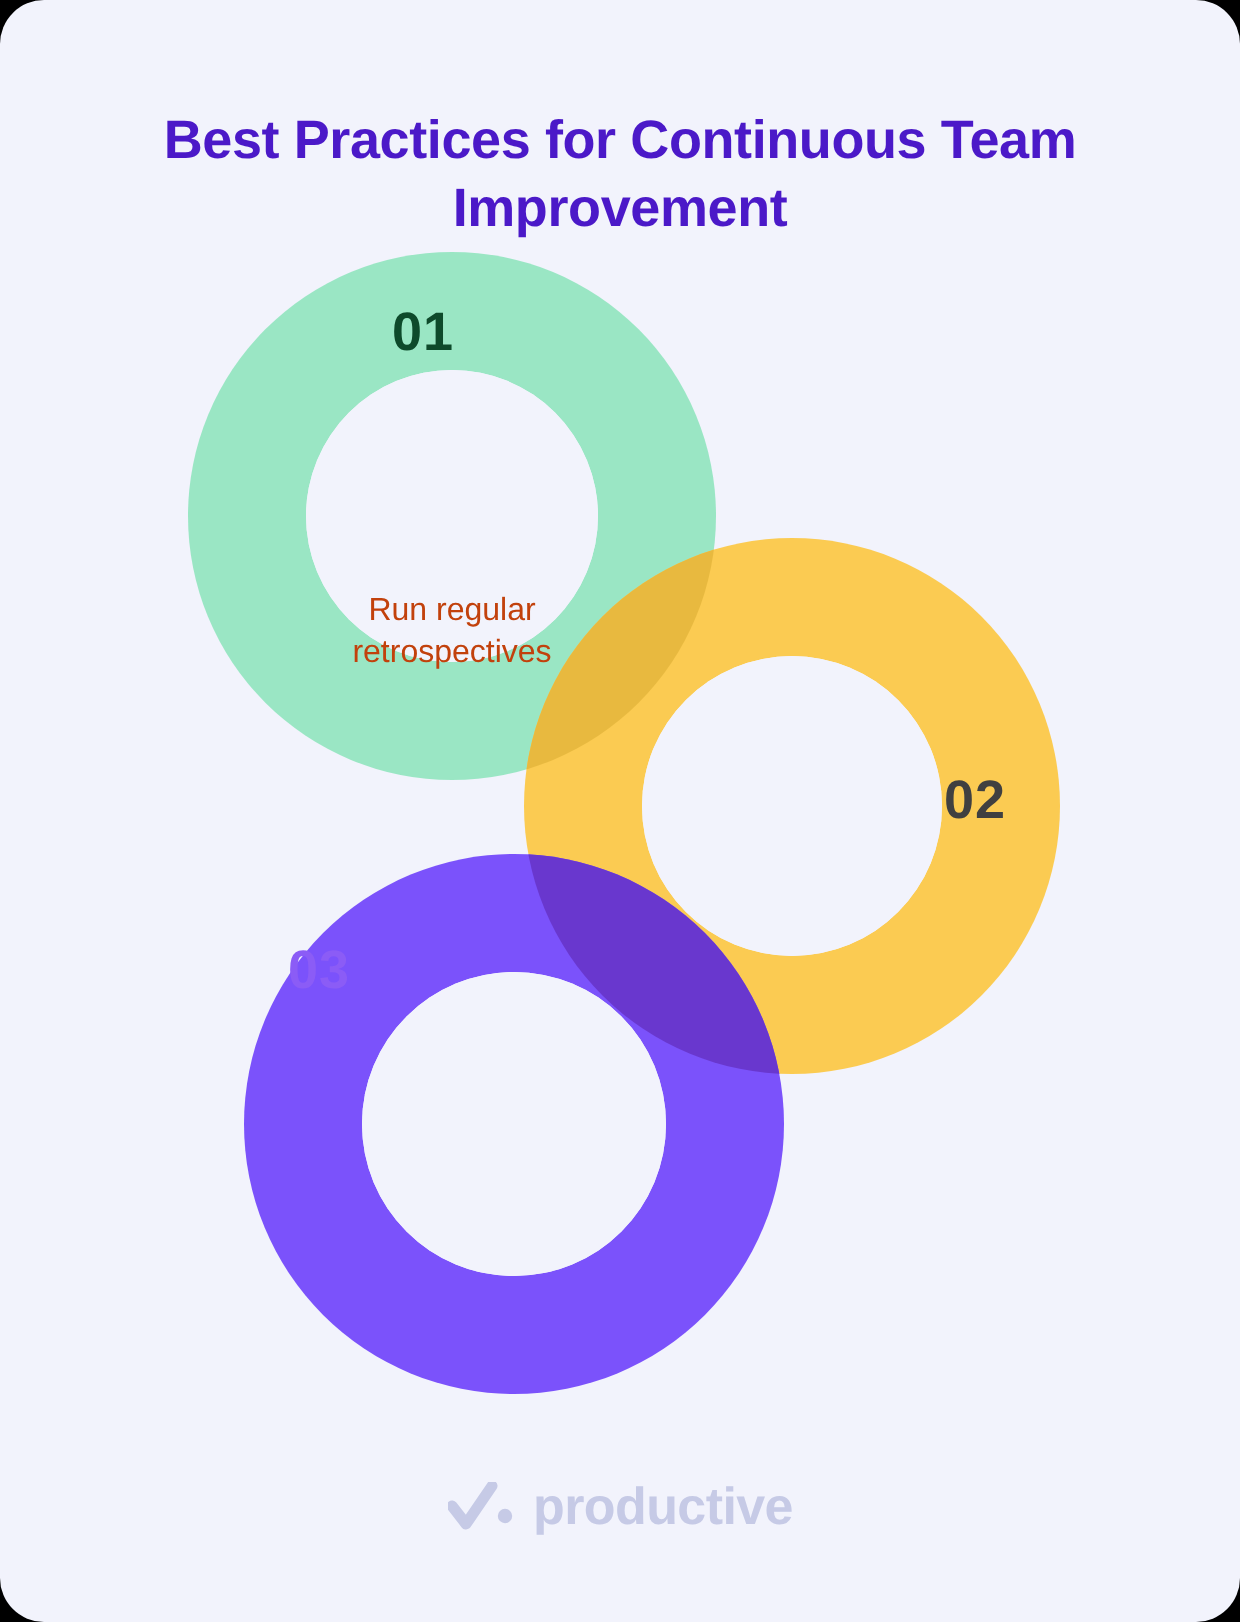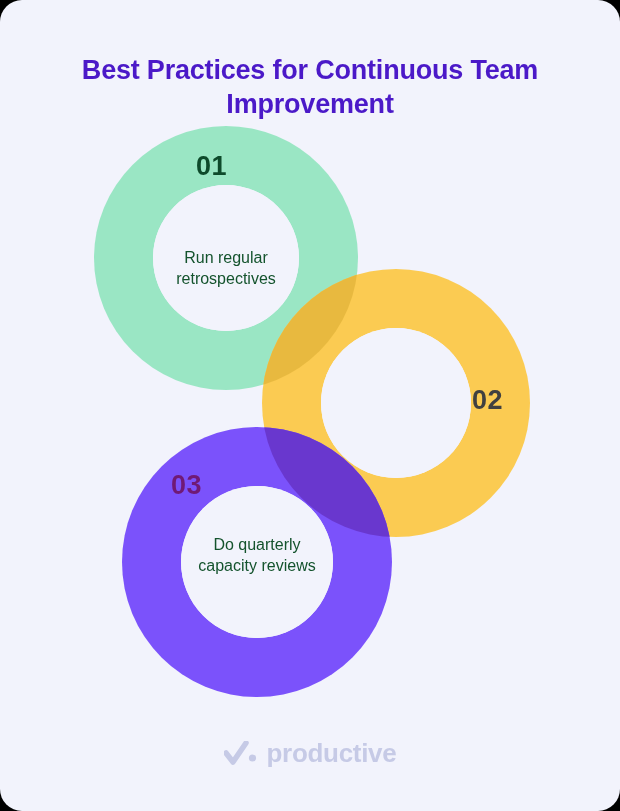--- a/index.html
+++ b/index.html
@@ -55,34 +55,35 @@
     width: 620px;
     height: 720px;
   }
 
   
   .ring-label {
     position: absolute;
     text-align: center;
     font-size: 16px;
     line-height: 1.33;
-    color: #14532d;
+    color: #c2410c;
     pointer-events: none;
+    margin-top: 48px;
   }
   .ring-num {
     position: absolute;
     font-size: 27px;
     font-weight: bold;
     letter-spacing: 0.5px;
     pointer-events: none;
   }
 
   #num-1 { left: 196px; top: 151px; color: #0E4A2B; }
   #num-2 { left: 472px; top: 385px; color: #404040; }
-  #num-3 { left: 171px; top: 470px; color: #701a75; }
+  #num-3 { left: 144px; top: 470px; color: #8b5cf6; }
 
   #label-1 { left: 156px; top: 247px; width: 140px; }
   #label-2 { left: 326px; top: 381px; width: 140px; }
   #label-3 { left: 187px; top: 534px; width: 140px; }
 
   
   .logo {
     position: absolute;
     left: 0;
     bottom: 42px;
@@ -159,21 +160,20 @@
       <circle cx="226" cy="258" r="73" fill="#F2F3FC"></circle>
       <circle cx="396" cy="403" r="75" fill="#F2F3FC"></circle>
       <circle cx="257" cy="562" r="76" fill="#F2F3FC"></circle>
     </svg>
 
     <div class="ring-num" id="num-1">01</div>
     <div class="ring-num" id="num-2">02</div>
     <div class="ring-num" id="num-3">03</div>
 
     <div class="ring-label" id="label-1">Run regular retrospectives</div>
-    <div class="ring-label" id="label-3">Do quarterly capacity reviews</div>
 
   </div>
 
   <div class="logo">
     <svg class="logo-mark" width="34" height="26" viewBox="0 0 34 26">
       <path d="M2 12 L9 21 L22 2" fill="none" stroke="#C6CAE6" stroke-width="5.5" stroke-linecap="round" stroke-linejoin="round"></path>
       <circle cx="28.5" cy="17" r="3.6" fill="#C6CAE6"></circle>
     </svg>
     <span class="logo-word">productive</span>
   </div>

